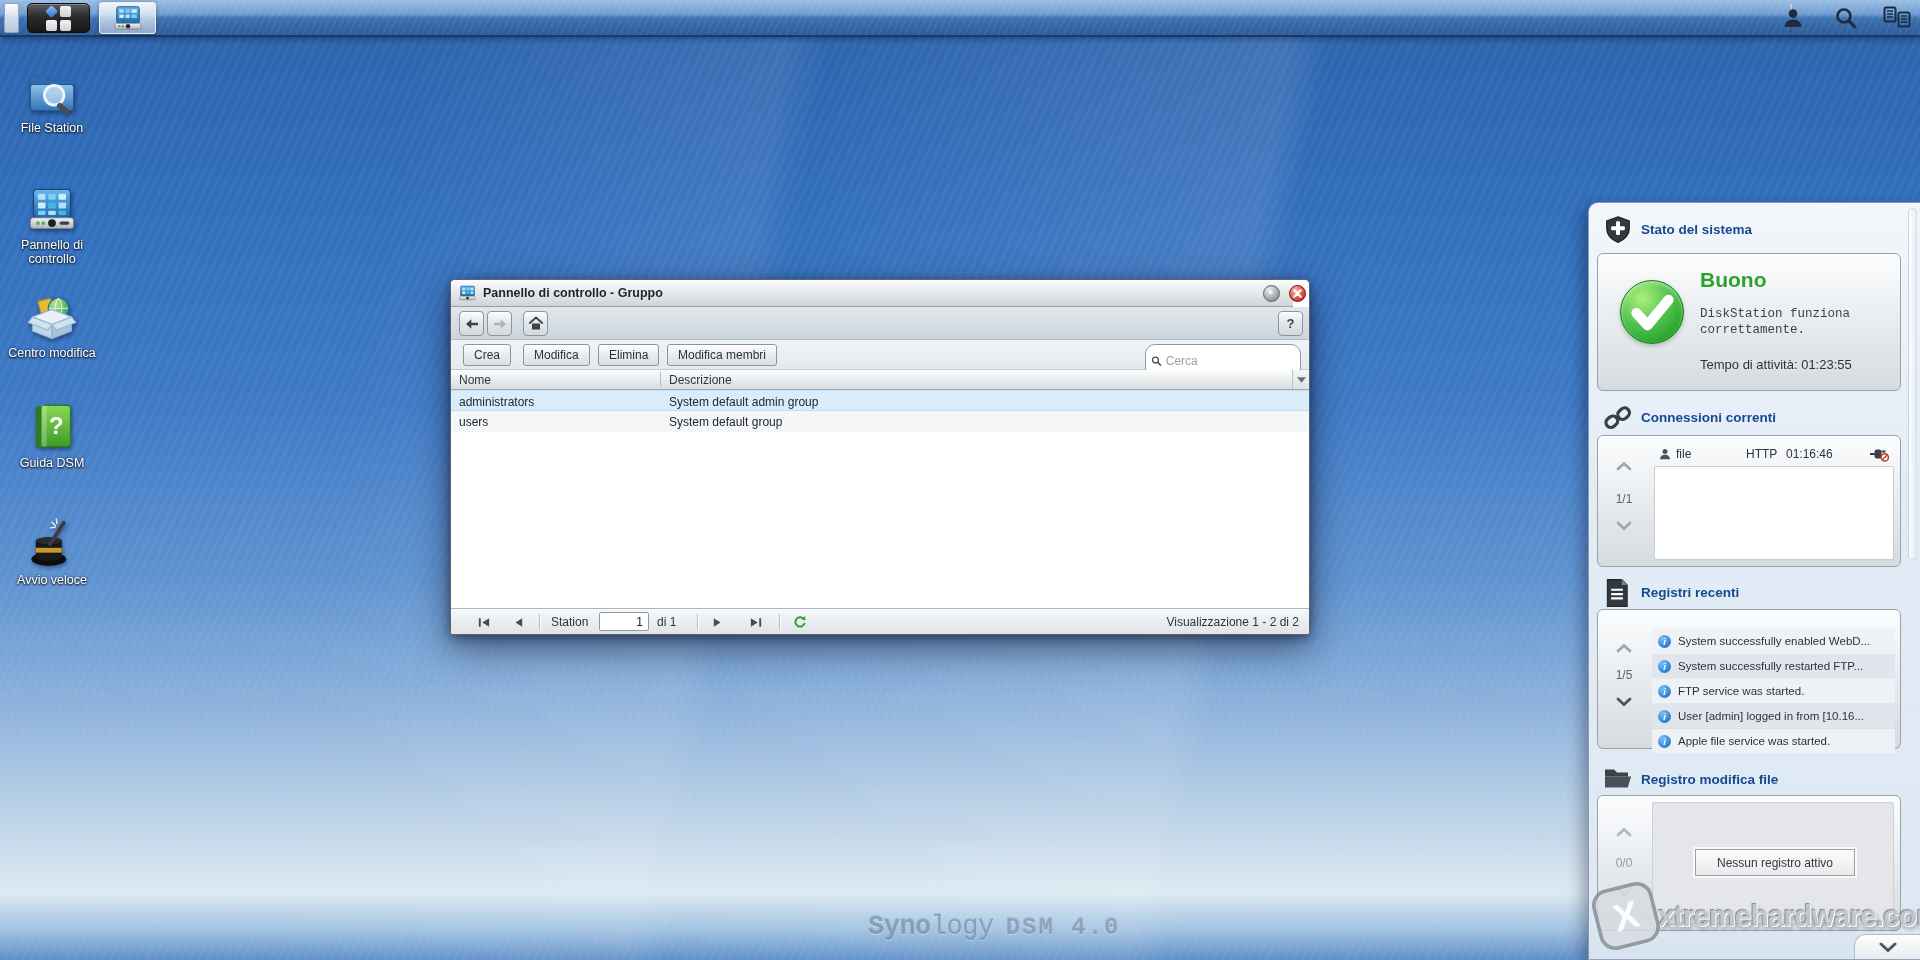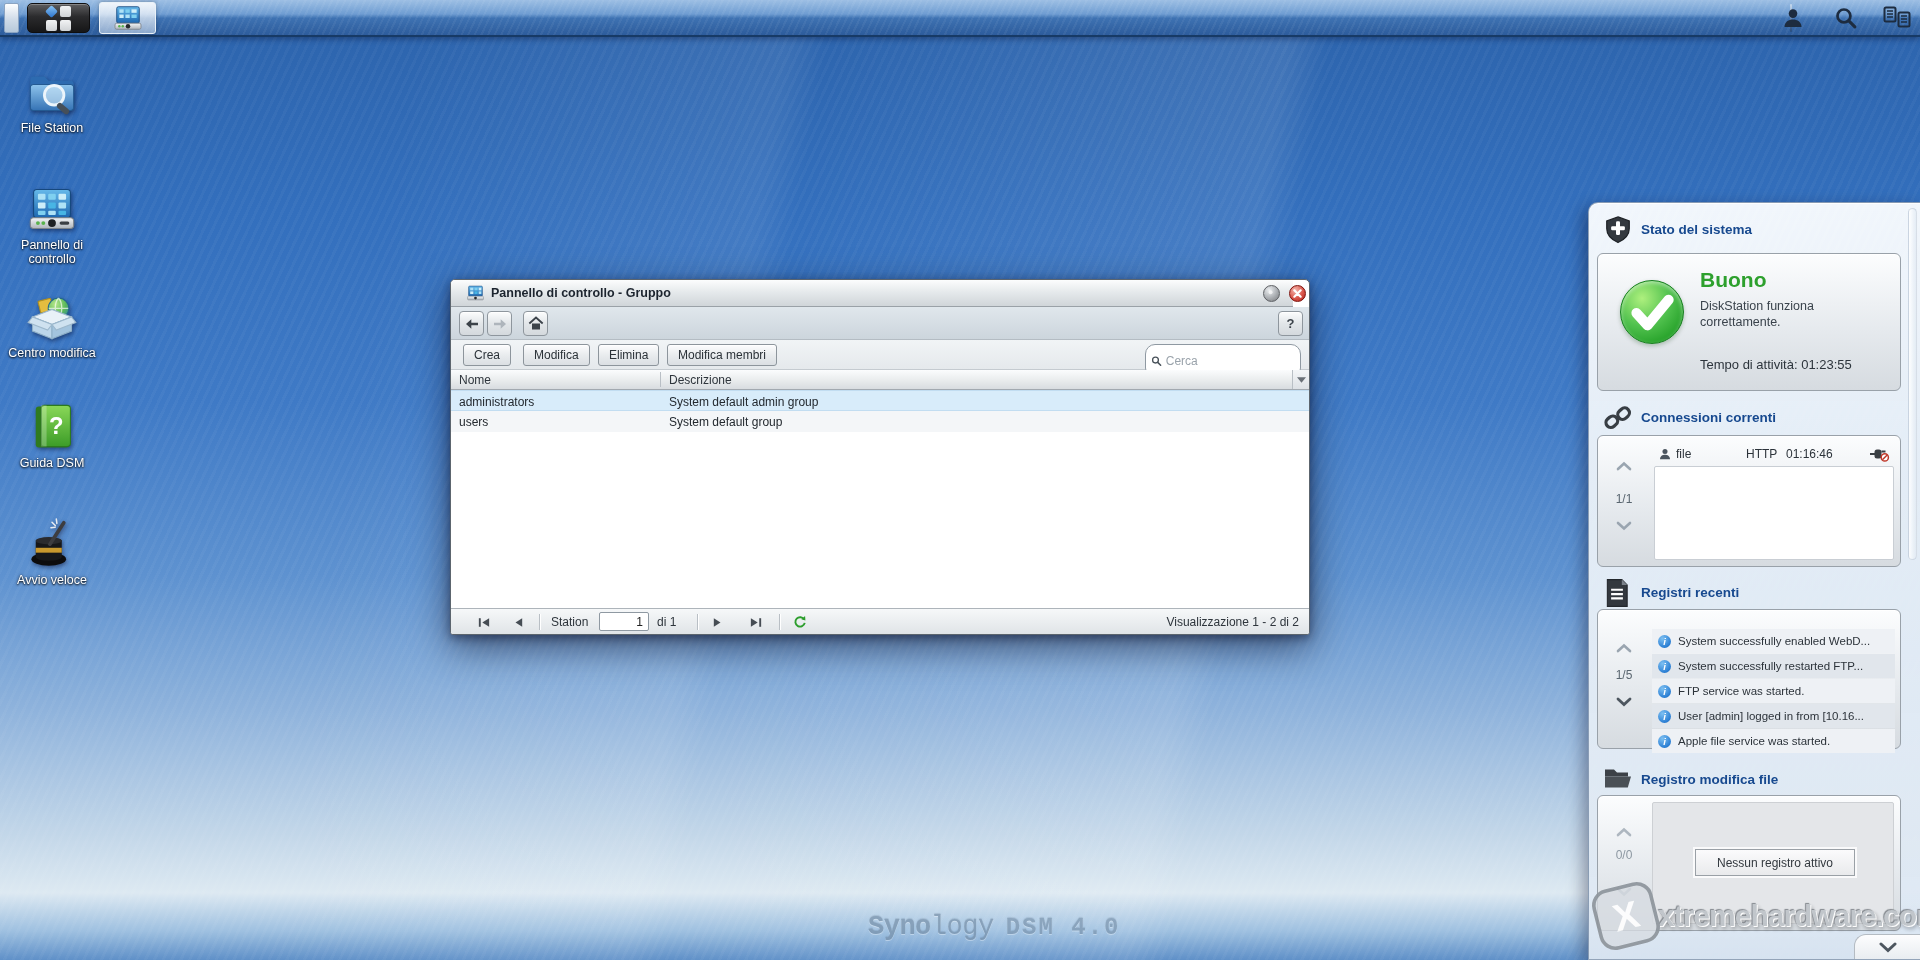--- a/index.html
+++ b/index.html
@@ -38,21 +38,21 @@
   .dicon .art { width:52px; height:52px; margin:0 auto; filter:drop-shadow(1px 2px 2px rgba(0,0,30,.45)); }
   .dicon .lbl { margin-top:3px; font-size:12.5px; color:#fff; line-height:1.15;
     text-shadow:0 1px 2px rgba(0,0,0,.9), 0 0 3px rgba(0,0,0,.6); }
 
   
   .win { position:absolute; left:450px; top:279px; width:860px; height:356px; z-index:20;
     border:1px solid #5c656e; border-radius:5px 5px 3px 3px; overflow:hidden;
     box-shadow:0 12px 36px rgba(0,0,20,.5), 0 3px 10px rgba(0,0,30,.4); background:#fff; }
   .win-title { position:absolute; left:0; top:0; right:16px; height:27px;
     background:linear-gradient(180deg,#fcfdfd,#e6eaec 45%,#d0d5d9); border-bottom:1px solid #9aa1a7;
-    display:flex; align-items:center; padding-left:16px; }
+    display:flex; align-items:center; padding-left:8px; }
   .win-title .t { font-size:12.5px; font-weight:bold; color:#1c242e; margin-left:7px; }
   .wbtn { position:absolute; top:5px; width:17px; height:17px; border-radius:50%;
     display:flex; align-items:center; justify-content:center; }
   .wbtn.min { left:812px; background:radial-gradient(circle at 35% 28%, #eceff1, #a9adb1 55%, #77797c);
     border:1px solid #5f6266; }
   .wbtn.cls { left:838px; background:radial-gradient(circle at 35% 28%, #f4b9b0, #d9554a 55%, #ad1f17);
     border:1px solid #7e130d; }
   .win-nav { position:absolute; left:0; top:27px; right:0; height:33px;
     background:linear-gradient(180deg,#e0e7ec,#ccd5dc); border-bottom:1px solid #b4bcc3; }
   .navbtn { position:absolute; top:4px; width:25px; height:25px; border-radius:4px;
@@ -108,21 +108,21 @@
   .panel { position:absolute; left:8px; width:304px; border:1px solid #99a1a9; border-radius:6px;
     background:linear-gradient(180deg,#fcfdfe,#e6eaee 55%,#d6dbe0); box-shadow:inset 0 1px 0 #fff; }
   .pager { position:absolute; left:0; top:0; bottom:0; width:52px; }
   .pager .pg-lbl { position:absolute; left:0; width:52px; text-align:center; font-size:12px; color:#5a6670; }
   .pager .chev { position:absolute; left:14px; width:24px; height:16px; display:flex; align-items:center; justify-content:center; }
 
   .status-check { position:absolute; left:22px; top:26px; width:64px; height:64px; border-radius:50%;
     background:radial-gradient(circle at 34% 28%, #aef07e, #52c24f 45%, #1d9b22 85%);
     border:1px solid #188020; box-shadow:inset 0 2px 4px rgba(255,255,255,.5), 0 2px 4px rgba(0,60,0,.25); }
   .status-good { position:absolute; left:102px; top:14px; font-size:21px; font-weight:bold; color:#2da02d; }
-  .status-desc { position:absolute; left:102px; top:44px; width:185px; font-size:12.5px; color:#3a434c; line-height:1.3; }
+  .status-desc { position:absolute; left:102px; top:52px; width:185px; font-size:12.5px; color:#3a434c; line-height:1.3;font-family:Liberation Mono, monospace; }
   .status-up { position:absolute; left:102px; top:103px; font-size:13px; color:#2c343c; }
 
   .conn-row { position:absolute; left:56px; top:6px; right:6px; height:24px; font-size:12px; color:#2c333a; }
   .conn-row .u { position:absolute; left:22px; top:5px; }
   .conn-row .p { position:absolute; left:92px; top:5px; }
   .conn-row .t { position:absolute; left:132px; top:5px; }
   .conn-white { position:absolute; left:56px; top:30px; right:6px; bottom:6px; background:#fff;
     border:1px solid #c9ced4; border-radius:2px; }
 
   .log-rows { position:absolute; left:54px; top:19px; right:5px; }
@@ -563,21 +563,21 @@
       </svg>
     </div>
     <div class="sect-ttl" style="top:569px">Registro modifica file</div>
     <div class="panel" style="top:592px; height:136px">
       <div class="pager">
         <div class="chev" style="top:28px">
           <svg width="16" height="10" viewBox="0 0 16 10">
               <path d="M2 8l6-5.5L14 8" fill="none" stroke="#aeb7c0" stroke-width="2.6" stroke-linecap="round"></path>
             </svg>
         </div>
-        <div class="pg-lbl" style="top:52px; color:#8d98a2">0/0</div>
+        <div class="pg-lbl" style="top:60px; color:#8d98a2">0/0</div>
         <div class="chev" style="top:88px">
           <svg width="16" height="10" viewBox="0 0 16 10">
               <path d="M2 2l6 5.5L14 2" fill="none" stroke="#aeb7c0" stroke-width="2.6" stroke-linecap="round"></path>
             </svg>
         </div>
       </div>
       <div class="flog-box">
         <div class="flog-empty">Nessun registro attivo</div>
       </div>
     </div>

